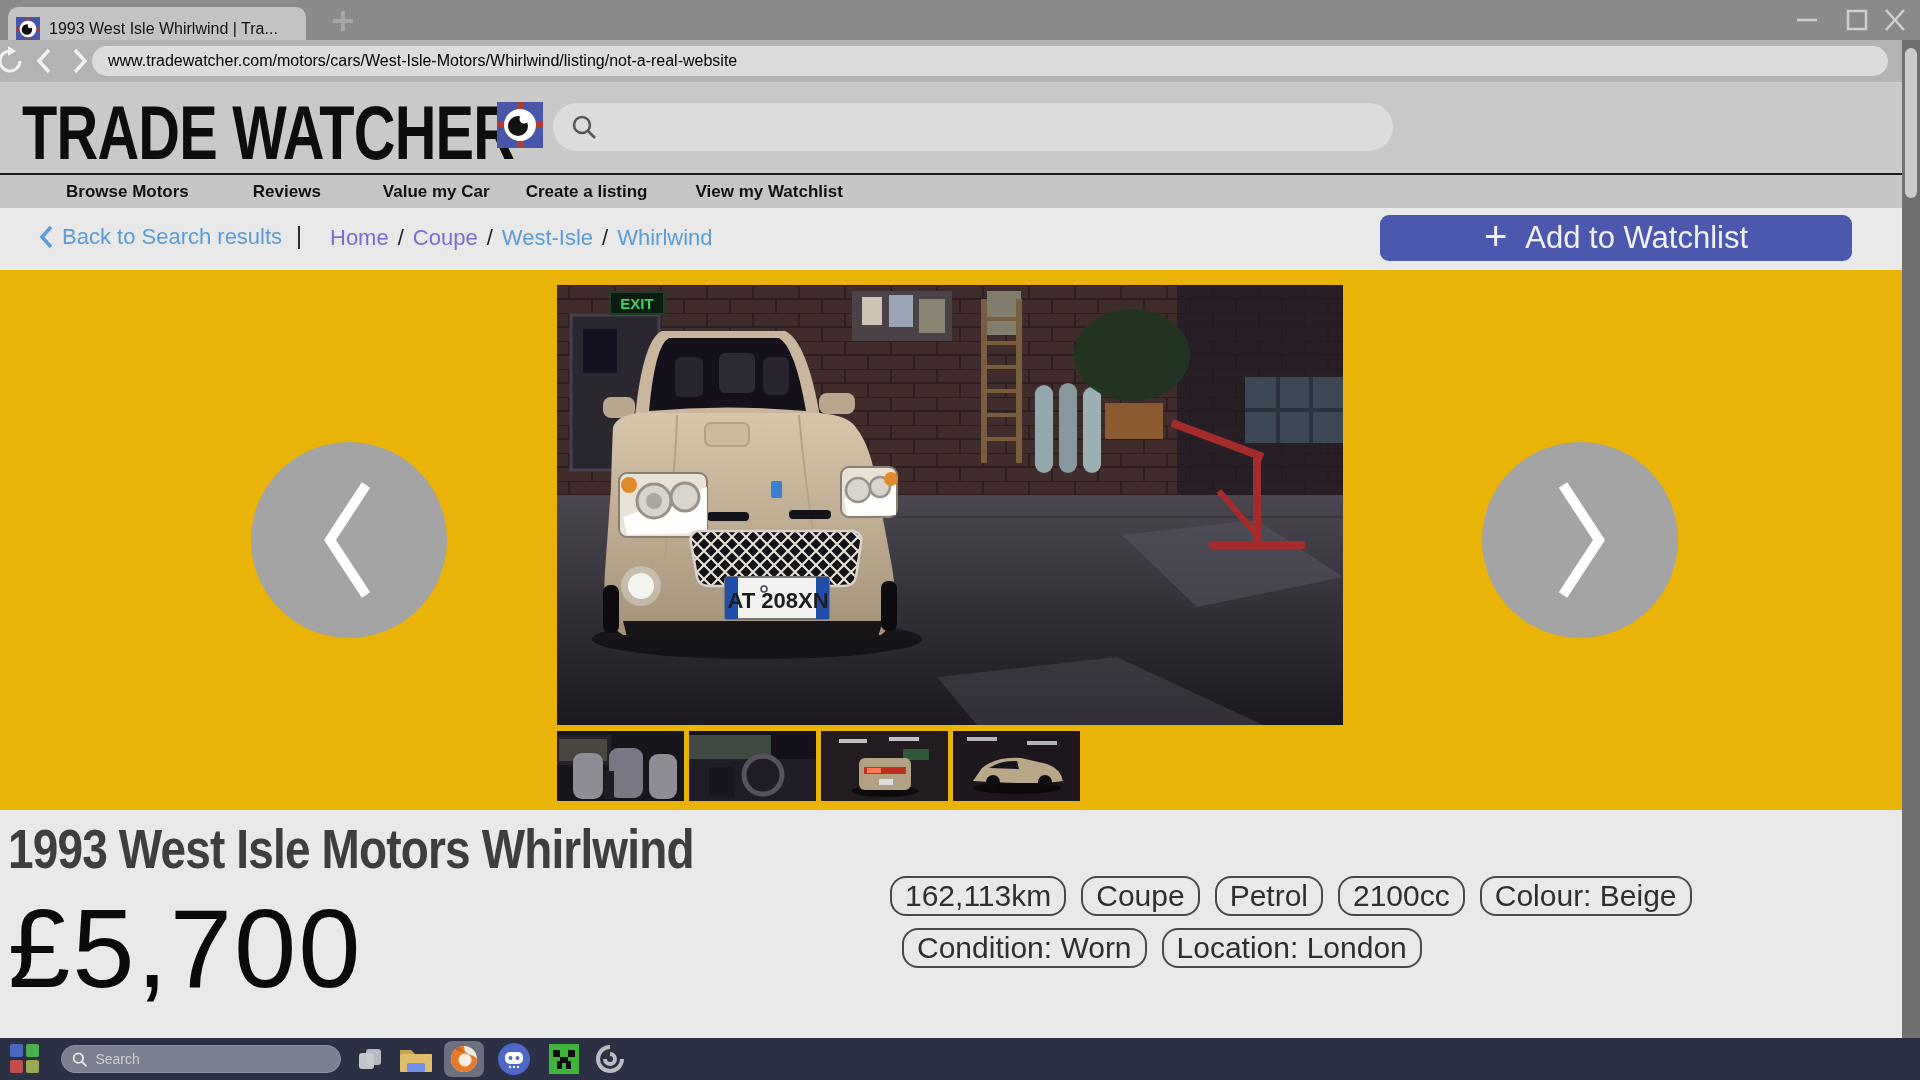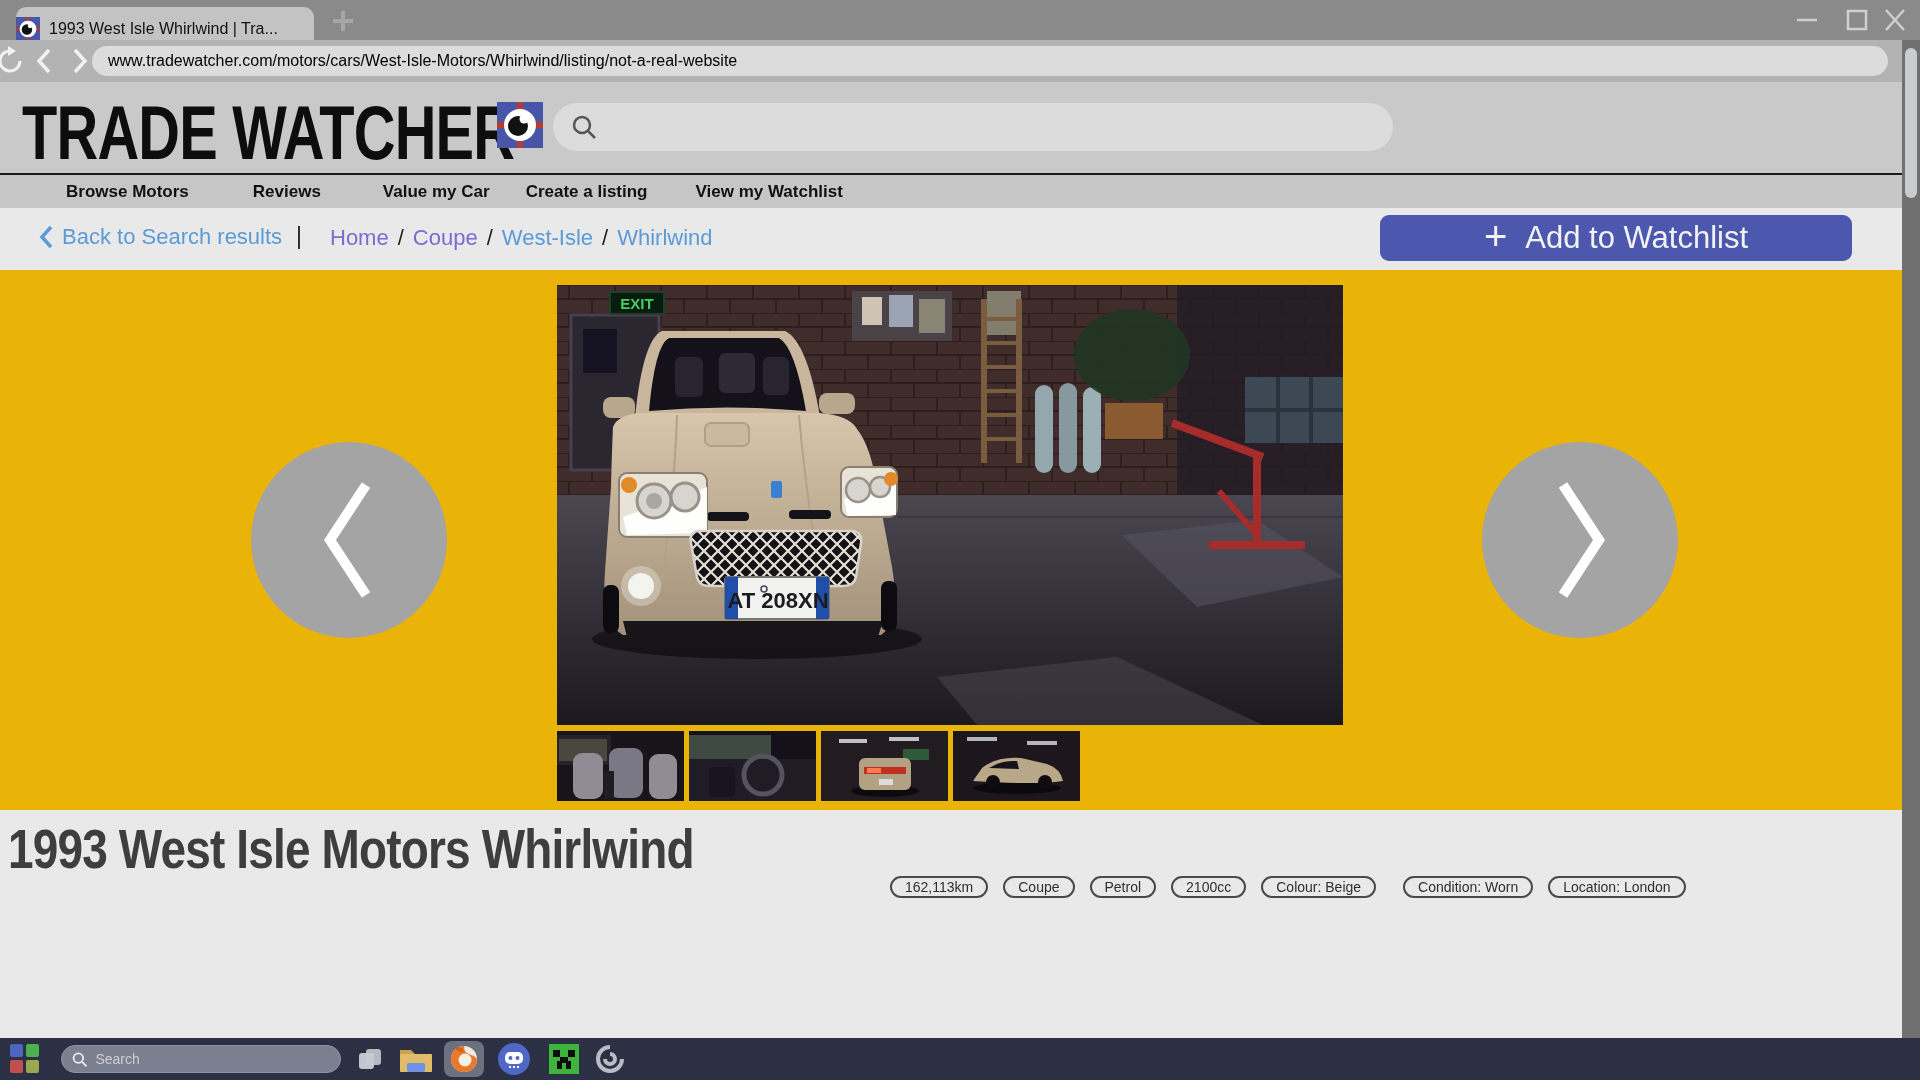--- a/index.html
+++ b/index.html
@@ -2,22 +2,22 @@
 <html><head>
 <meta charset="utf-8">
 <style>
   * { margin:0; padding:0; box-sizing:border-box; }
   html,body { width:1920px; height:1080px; overflow:hidden; background:#e9e9e9;
               font-family:"Liberation Sans", sans-serif; }
   #screen { position:relative; width:1920px; height:1080px; }
 
   
   .titlebar { position:absolute; left:0; top:0; width:1920px; height:40px; background:#8a8a8a; }
-  .tab { position:absolute; left:16px; top:7px; width:298px; height:44px; background:#c3c3c3;
-         border-radius:10px 10px 0 0; display:flex; align-items:center; padding:0 0; }
+  .tab { position:absolute; left:8px; top:7px; width:298px; height:44px; background:#c3c3c3;
+         border-radius:10px 10px 0 0; display:flex; align-items:center; padding:0 8px; }
   .favicon { width:24px; height:24px; flex:0 0 24px; }
   .tab-title { margin-left:9px; font-size:16px; color:#111; white-space:nowrap; overflow:hidden; }
   .newtab { position:absolute; left:326px; top:4px; width:34px; height:34px; }
   .winbtn { position:absolute; top:6px; width:30px; height:28px; }
 
   .urlrow { position:absolute; left:0; top:40px; width:1902px; height:42px; background:#b3b3b3; }
   .navicon { position:absolute; top:4px; width:34px; height:34px; }
   .urlfield { position:absolute; left:92px; top:6px; width:1796px; height:30px; border:none; outline:none;
               border-radius:15px; background:#dcdcdc; font-family:"Liberation Sans",sans-serif;
               font-size:16px; color:#000; padding:0 16px; }
@@ -64,21 +64,21 @@
   .thumb { width:127px; height:70px; cursor:pointer; background:#111; }
 
   
   .info { position:absolute; left:0; top:810px; width:1902px; height:228px; background:#e9e9e9; }
   .listing-title { position:absolute; left:8px; top:6px; font-size:56px; font-weight:800; color:#3e3e3e;
                    letter-spacing:-1px; transform:scaleX(.82); transform-origin:0 0; white-space:nowrap; }
   .price { position:absolute; left:8px; top:74px; font-size:112px; font-weight:300; color:#0a0a0a;
            font-family:"Liberation Sans",sans-serif; letter-spacing:2px; }
   .badges { position:absolute; left:890px; top:66px; width:990px; display:flex; flex-wrap:wrap;
             gap:12px 15px; align-content:flex-start; }
-  .badge { border:2px solid #4a4a4a; border-radius:16px; padding:1px 13px; font-size:14px;
+  .badge { border:2px solid #4a4a4a; border-radius:16px; padding:1px 13px; font-size:30px;
            color:#2f2f2f; white-space:nowrap; background:transparent; }
 
   
   .scroll-track { position:absolute; left:1902px; top:40px; width:18px; height:998px; background:#707070; }
   .scroll-thumb { position:absolute; left:3px; top:8px; width:12px; height:150px; background:#c9cdd0; border-radius:6px; }
 
   
   .taskbar { position:absolute; left:0; top:1038px; width:1920px; height:42px; background:#2b3044;
              display:flex; align-items:center; }
   .startbtn { position:absolute; left:10px; top:6px; width:30px; height:30px; display:grid;
@@ -366,20 +366,21 @@
           <path d="M36,37 Q48,29 64,30 L66,38 Z" fill="#16121a"></path>
           <circle cx="40" cy="51" r="7" fill="#0e0c10"></circle>
           <circle cx="92" cy="51" r="7" fill="#0e0c10"></circle>
         </svg>
       </div>
     </div>
   </div>
 
   <div class="info">
     <h1 class="listing-title">1993 West Isle Motors Whirlwind</h1>
+    <div class="price">£5,700</div>
     <div class="badges">
       <span class="badge">162,113km</span>
       <span class="badge">Coupe</span>
       <span class="badge">Petrol</span>
       <span class="badge">2100cc</span>
       <span class="badge">Colour: Beige</span>
       <span class="badge" style="margin-left:12px">Condition: Worn</span>
       <span class="badge">Location: London</span>
     </div>
   </div>

